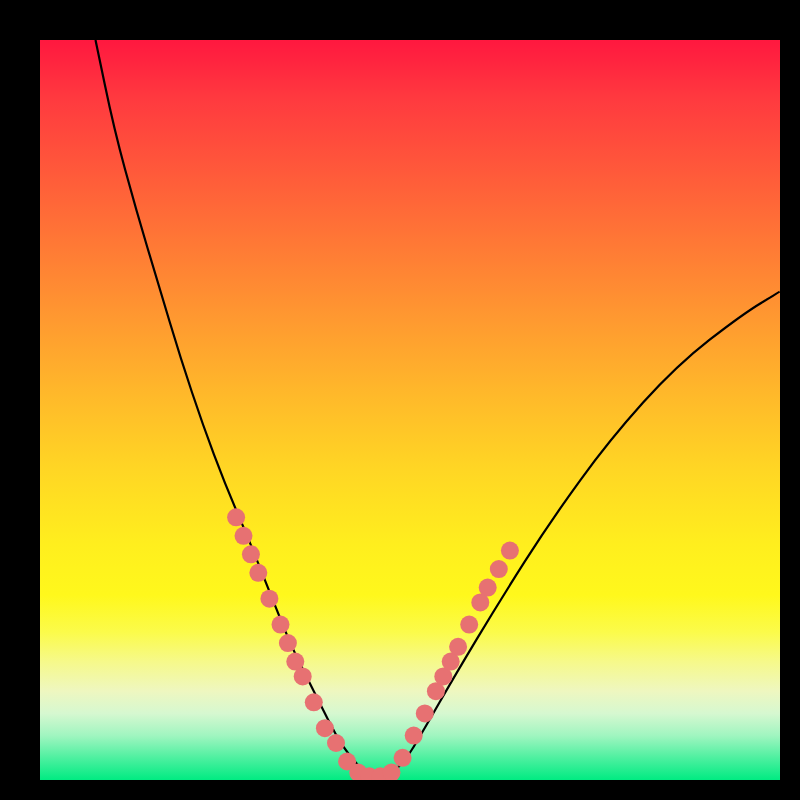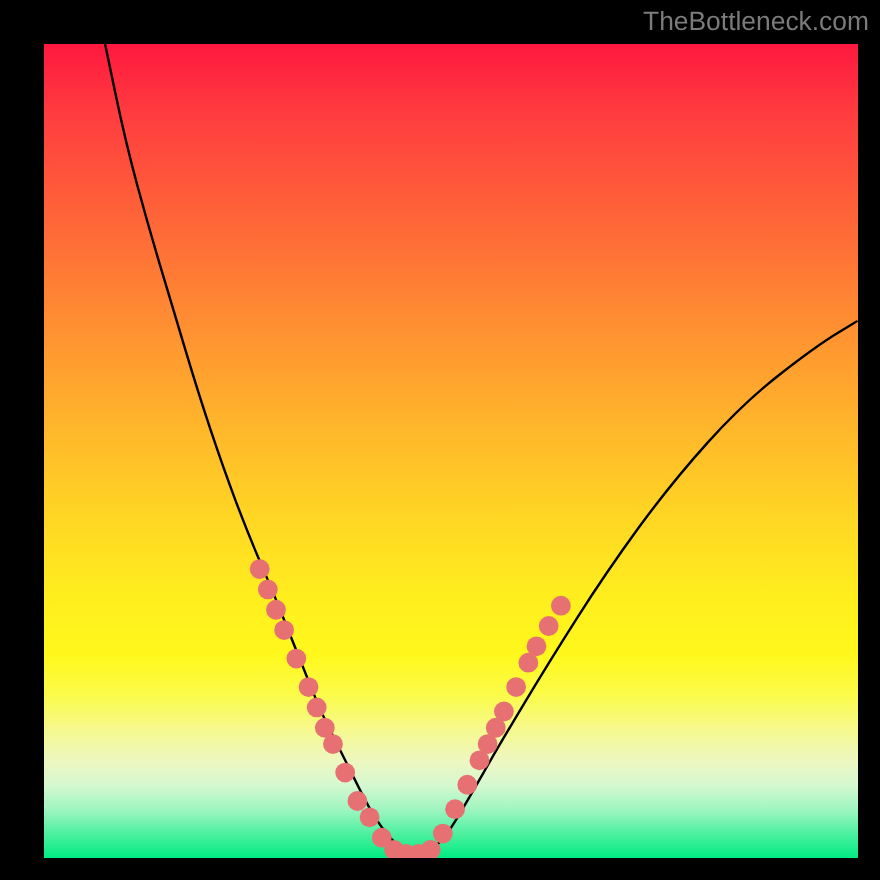--- a/index.html
+++ b/index.html
@@ -67,21 +67,20 @@
     top: 0;
     width: 740px;
     height: 740px;
     overflow: visible;
   }
 </style>
 </head>
 <body>
 
 <div class="frame">
-  <div class="watermark">TheBottleneck.com</div>
   <div class="plot-area">
     <div class="gradient-bg"></div>
     <svg class="curve" viewBox="0 0 740 740">
       <path id="curve-path" fill="none" stroke="#000000" stroke-width="2.2" d="M 55.5 0.0 Q 55.5 0.0 64.8 44.4 Q 74.0 88.8 85.1 129.5 Q 96.2 170.2 107.3 207.2 Q 118.4 244.2 129.5 281.2 Q 140.6 318.2 151.7 351.5 Q 162.8 384.8 173.9 414.4 Q 185.0 444.0 196.1 469.9 Q 207.2 495.8 214.6 514.3 Q 222.0 532.8 229.4 551.3 Q 236.8 569.8 244.2 588.3 Q 251.6 606.8 259.0 621.6 Q 266.4 636.4 273.8 651.2 Q 281.2 666.0 288.6 680.8 Q 296.0 695.6 303.4 706.7 Q 310.8 717.8 318.2 725.2 Q 325.6 732.6 333.0 736.3 Q 340.4 740.0 351.5 732.6 Q 362.6 725.2 373.7 706.7 Q 384.8 688.2 399.6 662.3 Q 414.4 636.4 436.6 599.4 Q 458.8 562.4 484.7 521.7 Q 510.6 481.0 540.2 440.3 Q 569.8 399.6 603.1 362.6 Q 636.4 325.6 669.7 299.7 Q 703.0 273.8 721.5 262.7 T 740.0 251.6"></path>
       <g id="markers">
           <circle cx="196.1" cy="477.3" r="9" fill="#e77172"></circle>
           <circle cx="203.5" cy="495.8" r="9" fill="#e77172"></circle>
           <circle cx="210.9" cy="514.3" r="9" fill="#e77172"></circle>
           <circle cx="218.3" cy="532.8" r="9" fill="#e77172"></circle>
           <circle cx="229.4" cy="558.7" r="9" fill="#e77172"></circle>

